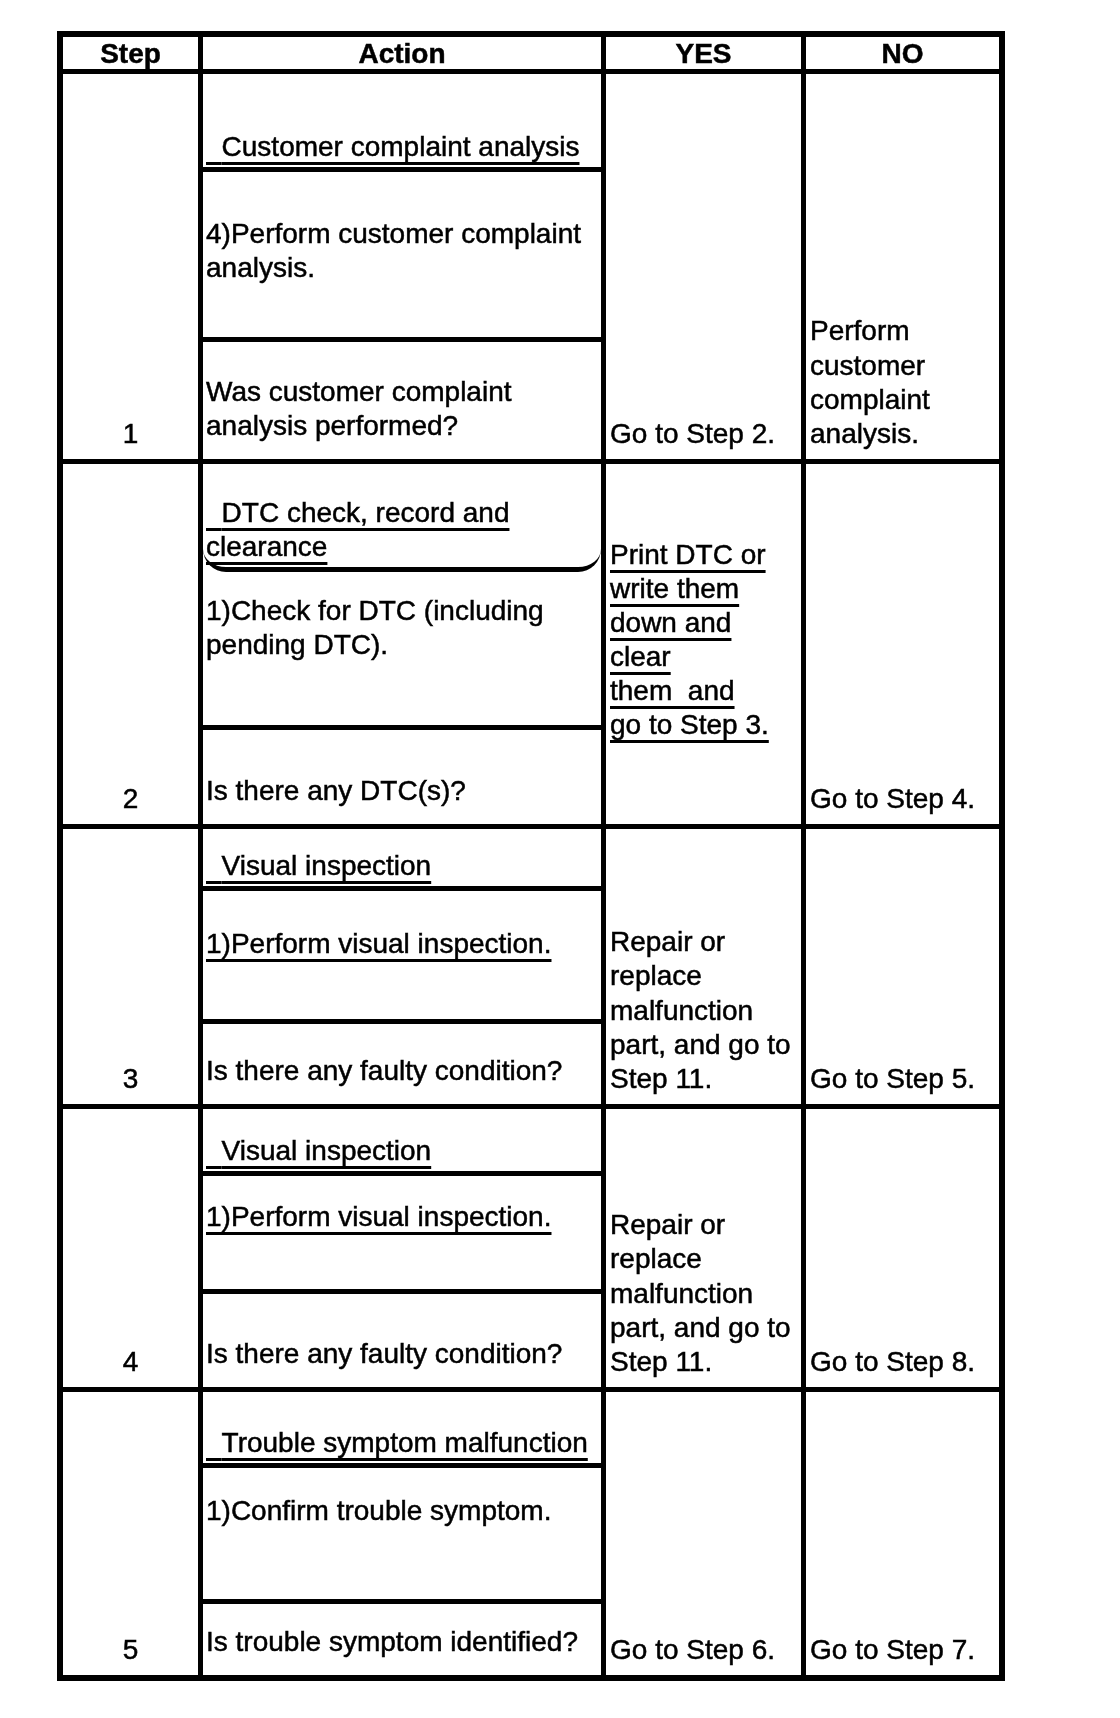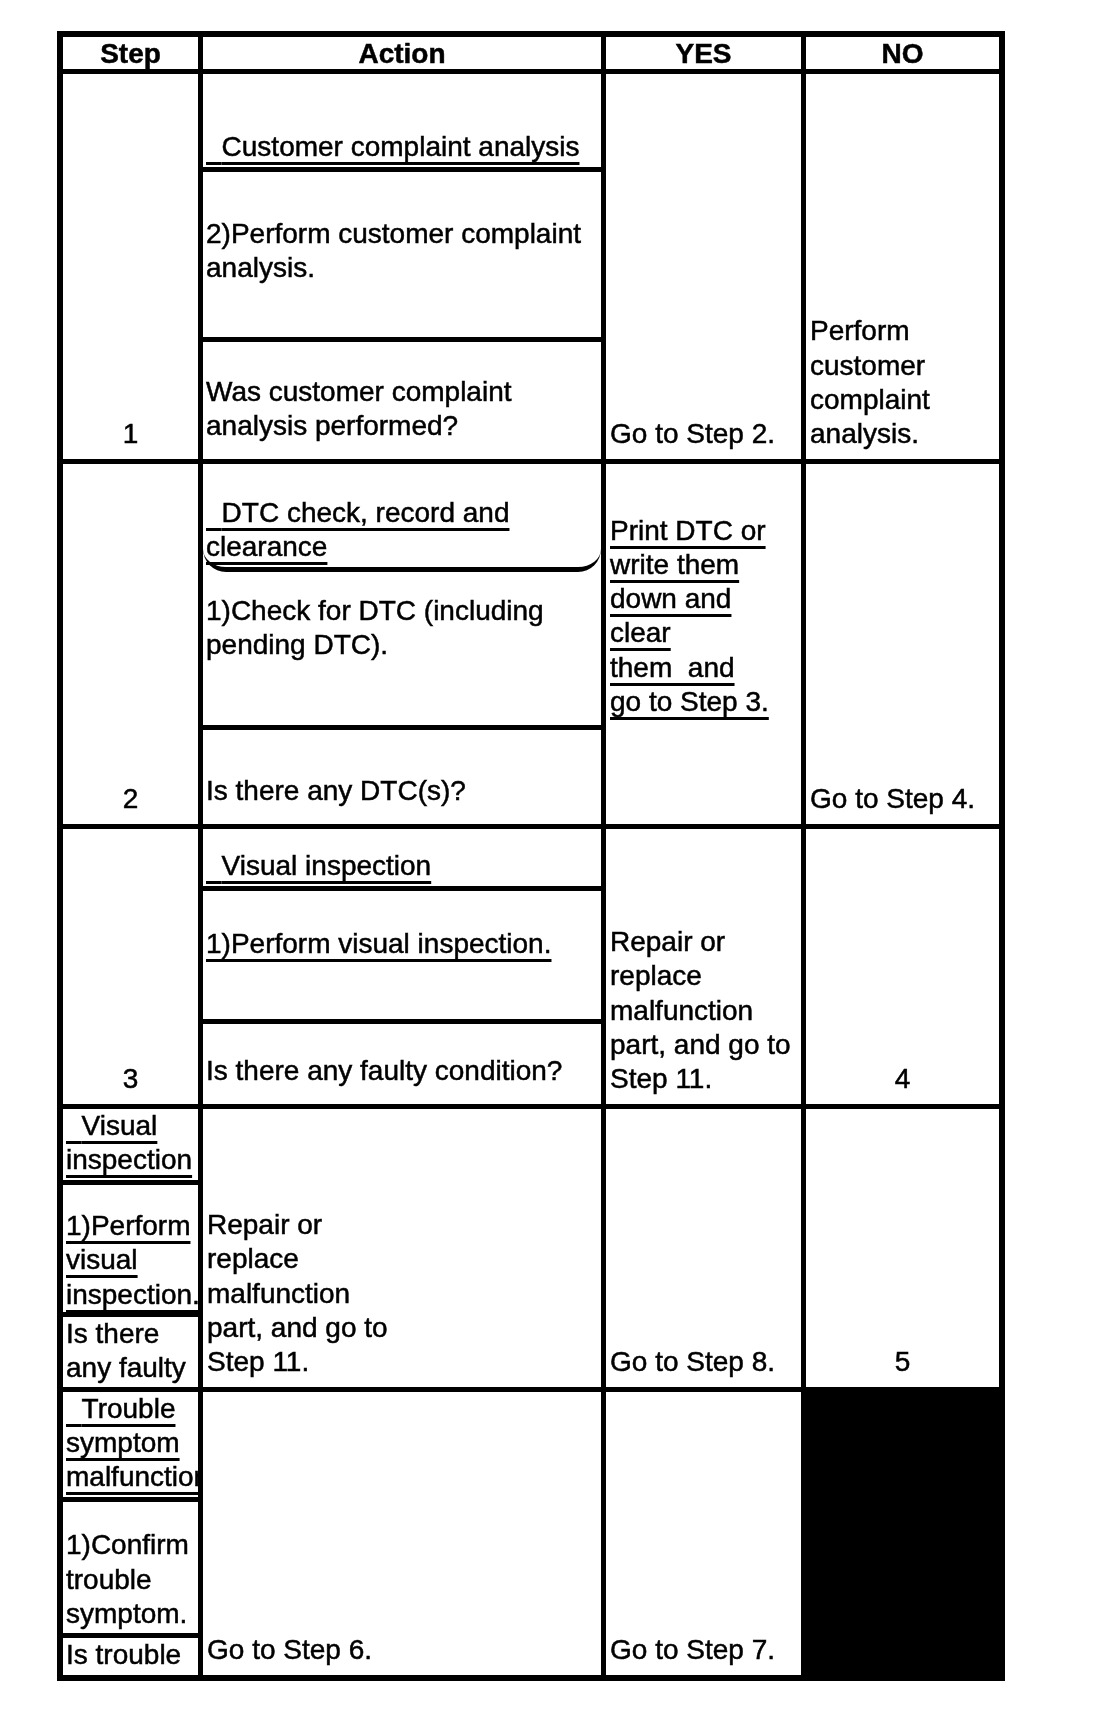--- a/index.html
+++ b/index.html
@@ -68,22 +68,21 @@
   .r2 .a-title{flex:0 0 108px;border-radius:23px;} .r2 .a-proc{flex:0 0 158px;padding-top:22px;}
   .r3 .a-title{flex:0 0 62px;}  .r3 .a-proc{flex:0 0 133px;padding-top:36px;}
   .r4 .a-title{flex:0 0 67px;}  .r4 .a-proc{flex:0 0 118px;padding-top:24px;}
   .r5 .a-title{flex:0 0 76px;}  .r5 .a-proc{flex:0 0 136px;padding-top:26px;}
   .yncell{
     flex-direction:column;
     justify-content:flex-end;
     padding:0 2px 8px 4px;
   }
   .yn-top{
-    justify-content:flex-start;
-    padding-top:50px;
+    justify-content:center;
   }
   .txt{white-space:pre-line;}
   .ul{
     text-decoration:underline;
     text-decoration-thickness:3px;
     text-underline-offset:6px;
   }
   .lead::before{content:"\00a0\00a0";}
 </style>
 </head>
@@ -106,21 +105,21 @@
       </div>
 
     <div class="cell stepcell">
         <span class="txt">1</span>
       </div>
     <div class="cell actioncell r1">
       <div class="asec a-title">
           <span class="txt ul lead">Customer complaint analysis</span>
         </div>
       <div class="asec a-proc">
-          <span class="txt">2)Perform customer complaint
+          <span class="txt">4)Perform customer complaint
 analysis.</span>
         </div>
       <div class="asec a-q">
           <span class="txt">Was customer complaint
 analysis performed?</span>
         </div>
     </div>
     <div class="cell yncell">
         <span class="txt">Go to Step 2.</span>
       </div>
@@ -172,20 +171,23 @@
           <span class="txt">Is there any faulty condition?</span>
         </div>
     </div>
     <div class="cell yncell">
         <span class="txt">Repair or
 replace
 malfunction
 part, and go to
 Step 11.</span>
       </div>
+    <div class="cell yncell">
+        <span class="txt">Go to Step 5.</span>
+      </div>
 
     <div class="cell stepcell">
         <span class="txt">4</span>
       </div>
     <div class="cell actioncell r4">
       <div class="asec a-title">
           <span class="txt ul lead">Visual inspection</span>
         </div>
       <div class="asec a-proc">
           <span class="txt ul">1)Perform visual inspection.</span>

